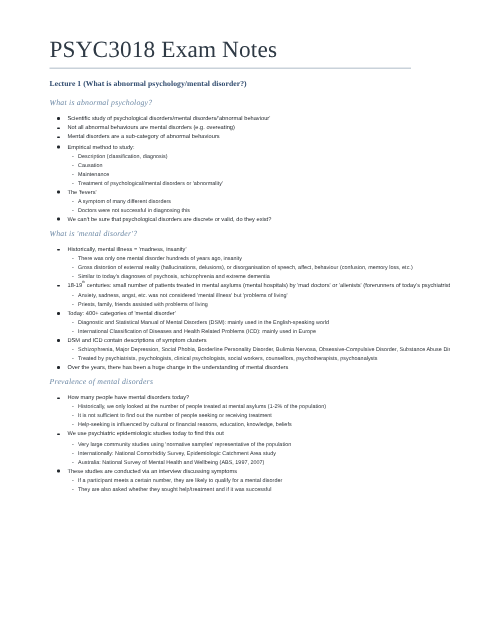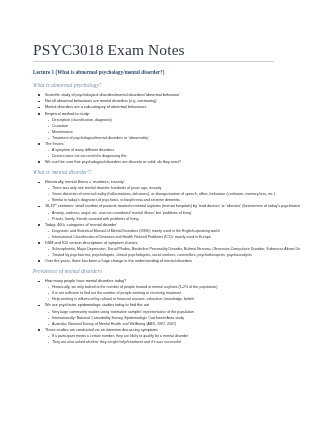--- a/index.html
+++ b/index.html
@@ -13,21 +13,21 @@
     overflow: hidden;
     font-family: "Liberation Sans", sans-serif;
     color: #1a1a1a;
   }
   #page {
     position: relative;
     width: 300px;
     height: 396px;
     background: #ffffff;
     box-sizing: border-box;
-    padding: 41px 26px 0 33px;
+    padding: 25px 26px 0 33px;
   }
   .doc-title {
     font-family: "Liberation Serif", serif;
     font-size: 15.5px;
     font-weight: 400;
     color: #2f3a45;
     letter-spacing: 0.1px;
     line-height: 1.1;
     margin: 0 0 3px 0;
     white-space: nowrap;

